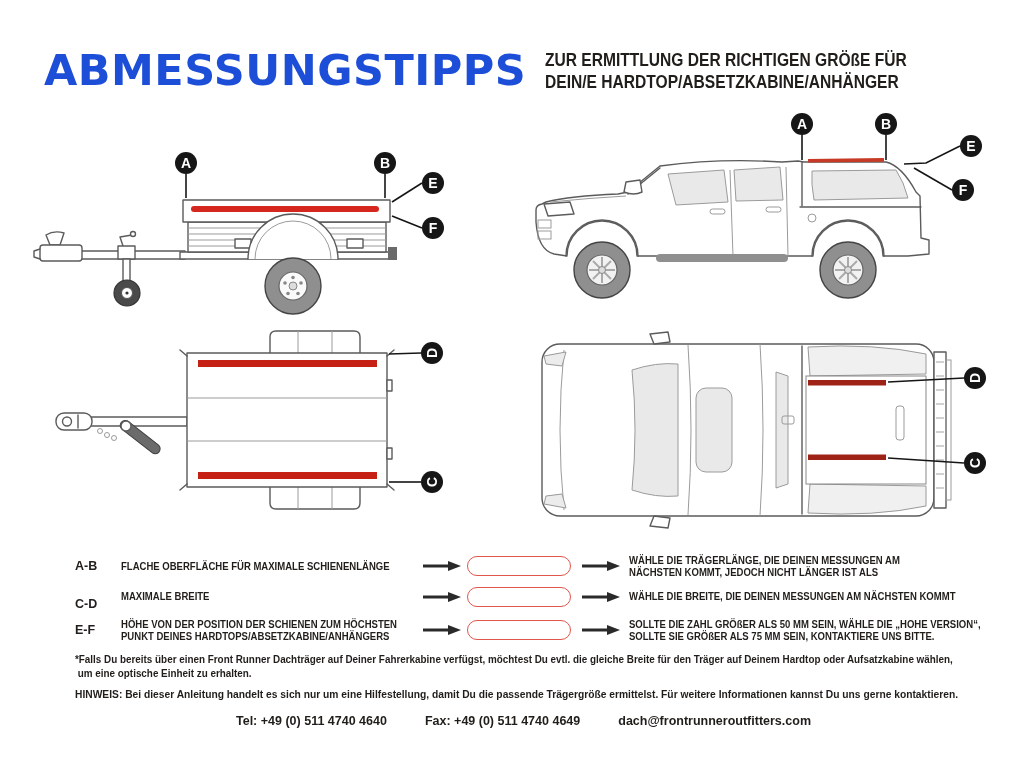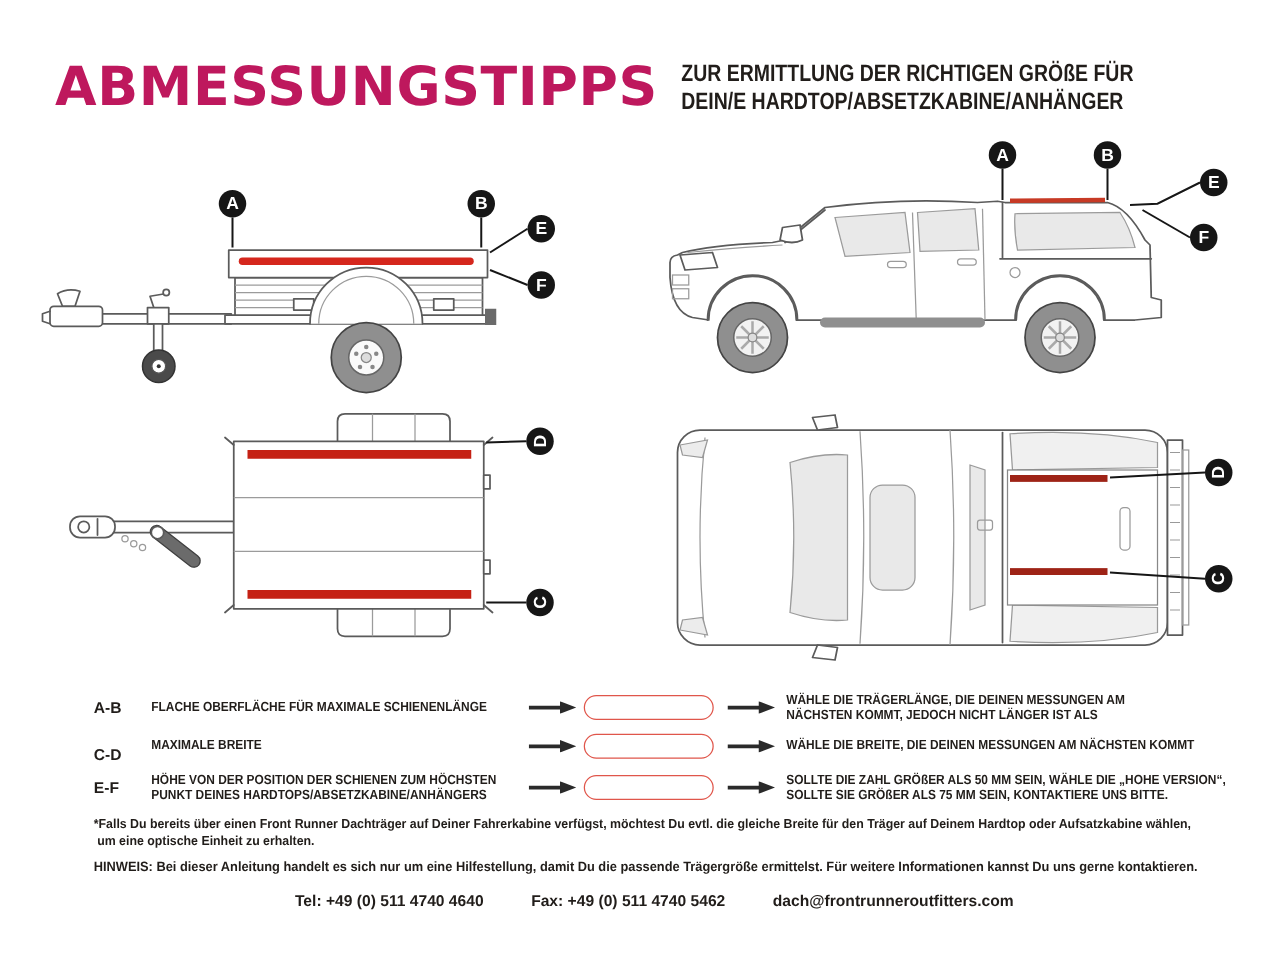--- a/index.html
+++ b/index.html
@@ -7,21 +7,21 @@
   body {
     width:1024px; height:768px; position:relative; overflow:hidden;
     background:#ffffff; color:#29241f;
     font-family:"Liberation Sans", sans-serif;
   }
   .abs { position:absolute; }
 
   
   .page-title {
     font-family:"DejaVu Sans", sans-serif;
-    font-weight:bold; font-size:43px; letter-spacing:0.5px; color:#be185d;
+    font-weight:bold; font-size:43px; letter-spacing:0.5px; color:#1d4ed8;
     line-height:48px;
   }
   .subtitle {
     font-weight:bold; font-size:19px; line-height:21.5px; color:#211d1a;
     white-space:pre; transform:scaleX(0.82); transform-origin:top left;
   }
 
   
   svg { display:block; }
   .lineart { stroke:#5b5b5b; fill:none; stroke-width:1.4; stroke-linejoin:round; stroke-linecap:round; }
@@ -362,16 +362,16 @@
 </div>
 
 <div class="abs footnote" style="left:75px; top:653px; width:940px;">*Falls Du bereits über einen Front Runner Dachträger auf Deiner Fahrerkabine verfügst, möchtest Du evtl. die gleiche Breite für den Träger auf Deinem Hardtop oder Aufsatzkabine wählen,
  um eine optische Einheit zu erhalten.</div>
 
 <div class="abs hinweis" style="left:75px; top:688px; width:940px;">HINWEIS: Bei dieser Anleitung handelt es sich nur um eine Hilfestellung, damit Du die passende Trägergröße ermittelst. Für weitere Informationen kannst Du uns gerne kontaktieren.</div>
 
 <div class="abs" style="left:0; top:714px; width:1024px; display:flex; justify-content:center;">
   <div class="contact" style="margin-left:23px;">
     <span>Tel: +49 (0) 511 4740 4640</span>
-    <span>Fax: +49 (0) 511 4740 5462</span>
+    <span>Fax: +49 (0) 511 4740 4649</span>
     <span>dach@frontrunneroutfitters.com</span>
   </div>
 </div>
 
 </body></html>

